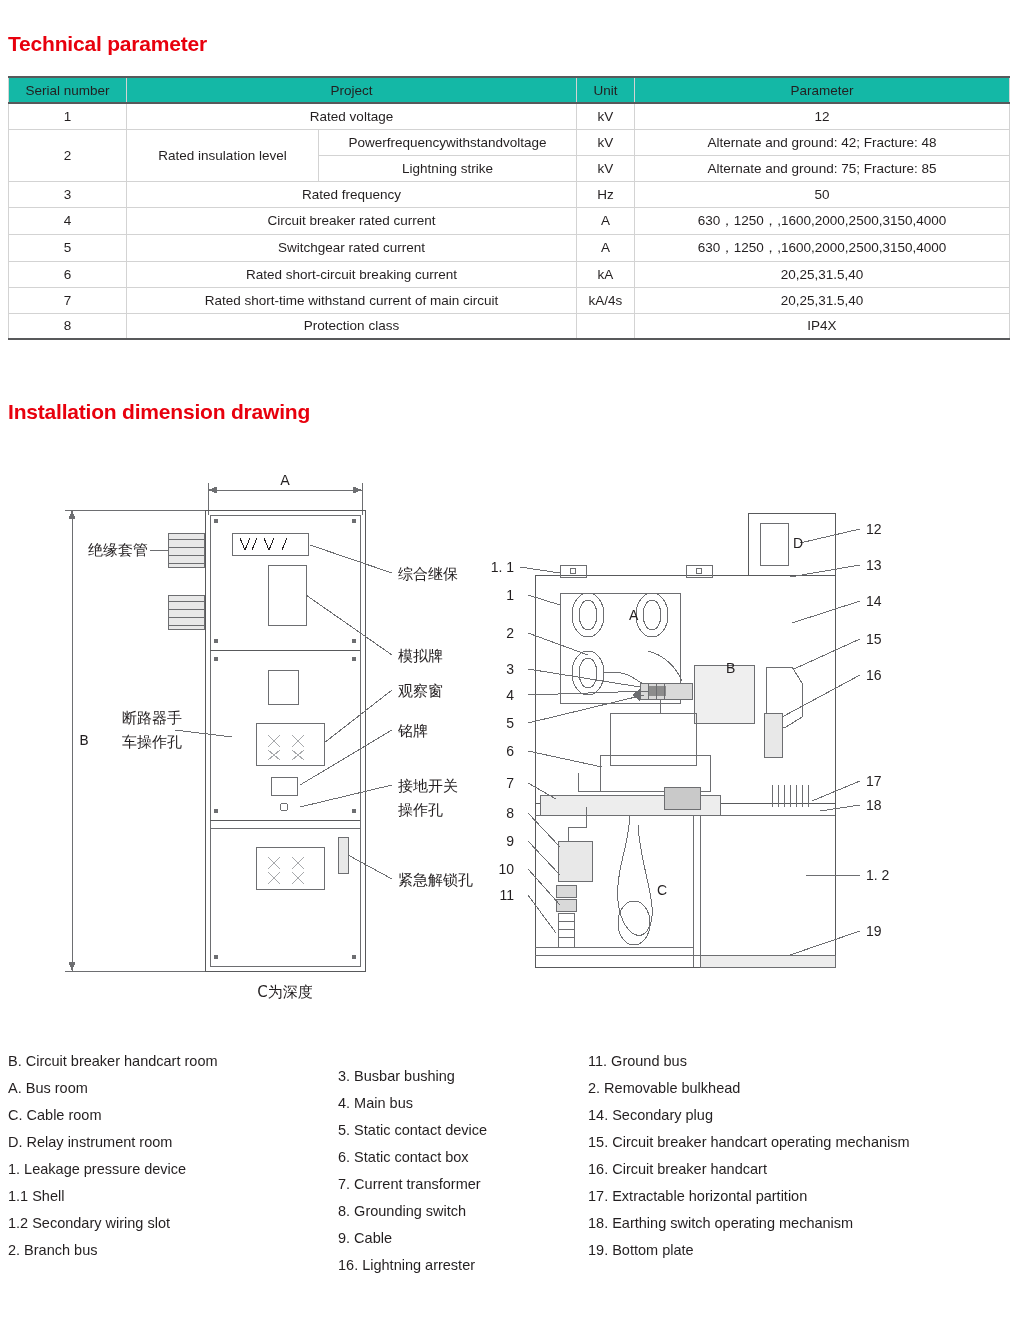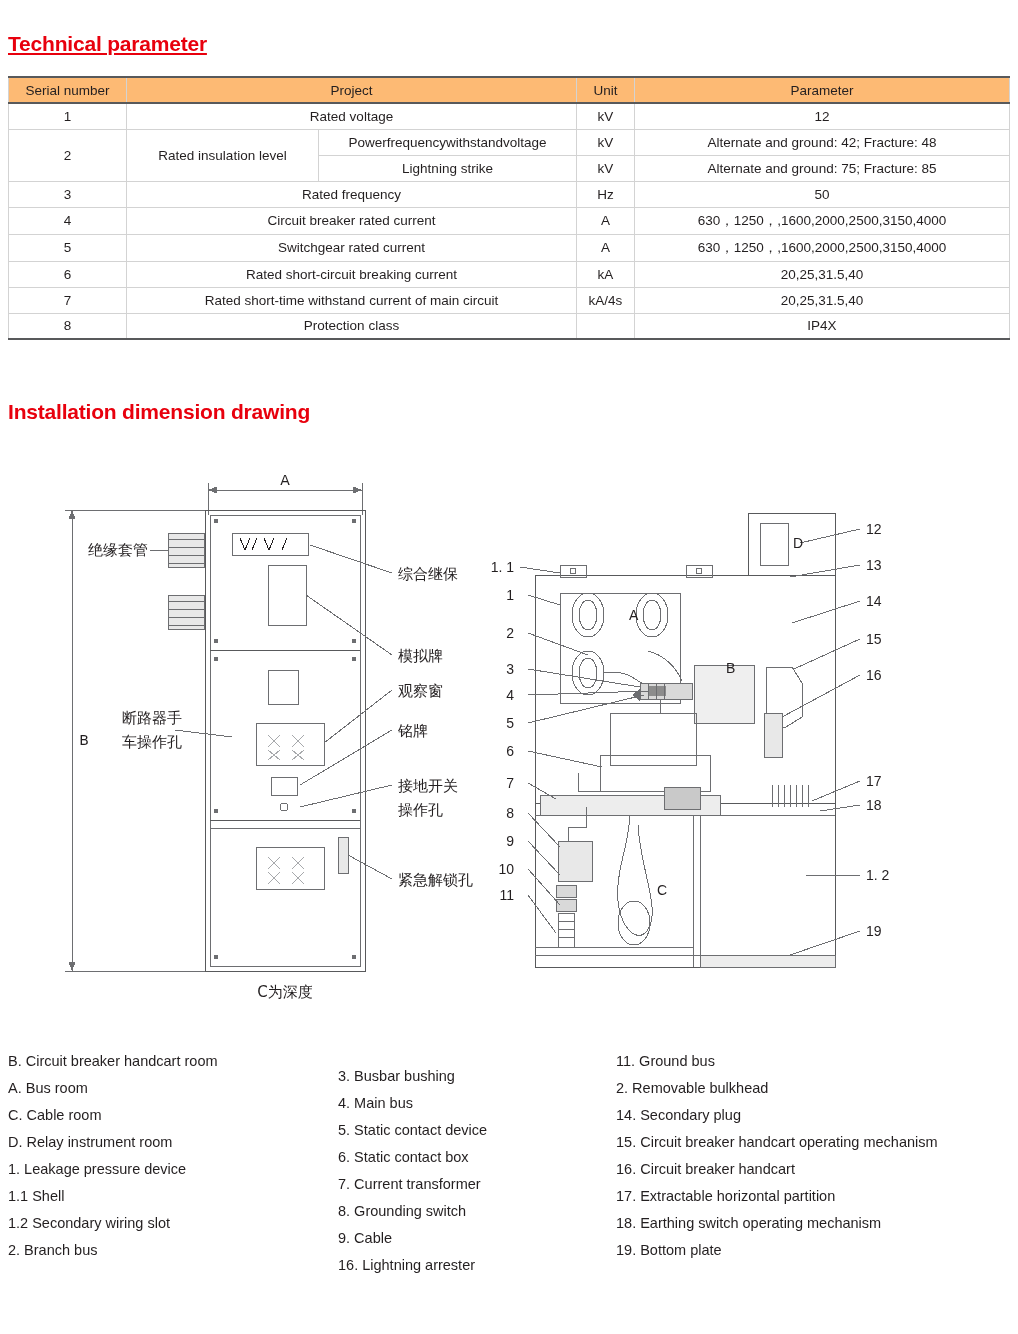--- a/index.html
+++ b/index.html
@@ -12,21 +12,21 @@
   }
   .page { position: relative; width: 1018px; height: 1334px; overflow: hidden; }
 
   h2.section-title {
     color: #e8000d;
     font-size: 21px;
     font-weight: bold;
     margin: 0;
     letter-spacing: -0.2px;
   }
-  #title-tech { position: absolute; left: 8px; top: 32px; text-decoration: underline; }
+  #title-tech { position: absolute; left: 8px; top: 32px; }
   #title-dim  { position: absolute; left: 8px; top: 400px; }
 
   
   table.param {
     position: absolute;
     left: 8px; top: 76px;
     width: 1002px;
     border-collapse: collapse;
     font-size: 13.5px;
   }
@@ -34,21 +34,21 @@
     border: 1px solid #d3d3d3;
     padding: 4px 6px;
     text-align: center;
     height: 26px;
     vertical-align: middle;
     font-weight: normal;
   }
   table.param thead th {
     border-top: 2px solid #58595b;
     border-bottom: 2px solid #58595b;
-    background: #fdba74;
+    background: #14b8a6;
     font-size: 13.5px;
   }
   table.param tbody tr:last-child td { border-bottom: 2px solid #58595b; }
   td.lefty { text-align: left; padding-left: 10px; }
   .col-sn  { width: 118px; }
   .col-prj { width: 192px; }
   .col-sub { width: 258px; }
   .col-unit{ width: 58px; margin-left: 44px; }
 
   
@@ -64,21 +64,21 @@
   .legend {
     position: absolute;
     left: 8px; top: 1048px;
     width: 1002px;
     font-size: 14.5px;
     line-height: 27px;
   }
   .legend .col { position: absolute; top: 0; }
   .legend .c1 { left: 0px;   width: 330px; }
   .legend .c2 { left: 330px; width: 280px; margin-top: 15px; }
-  .legend .c3 { left: 608px; width: 400px; }
+  .legend .c3 { left: 580px; width: 400px; }
   .legend div.item { white-space: nowrap; }
 </style>
 </head>
 <body>
 
 <div class="page">
 
   <h2 class="section-title" id="title-tech">Technical parameter</h2>
 
   <table class="param">

